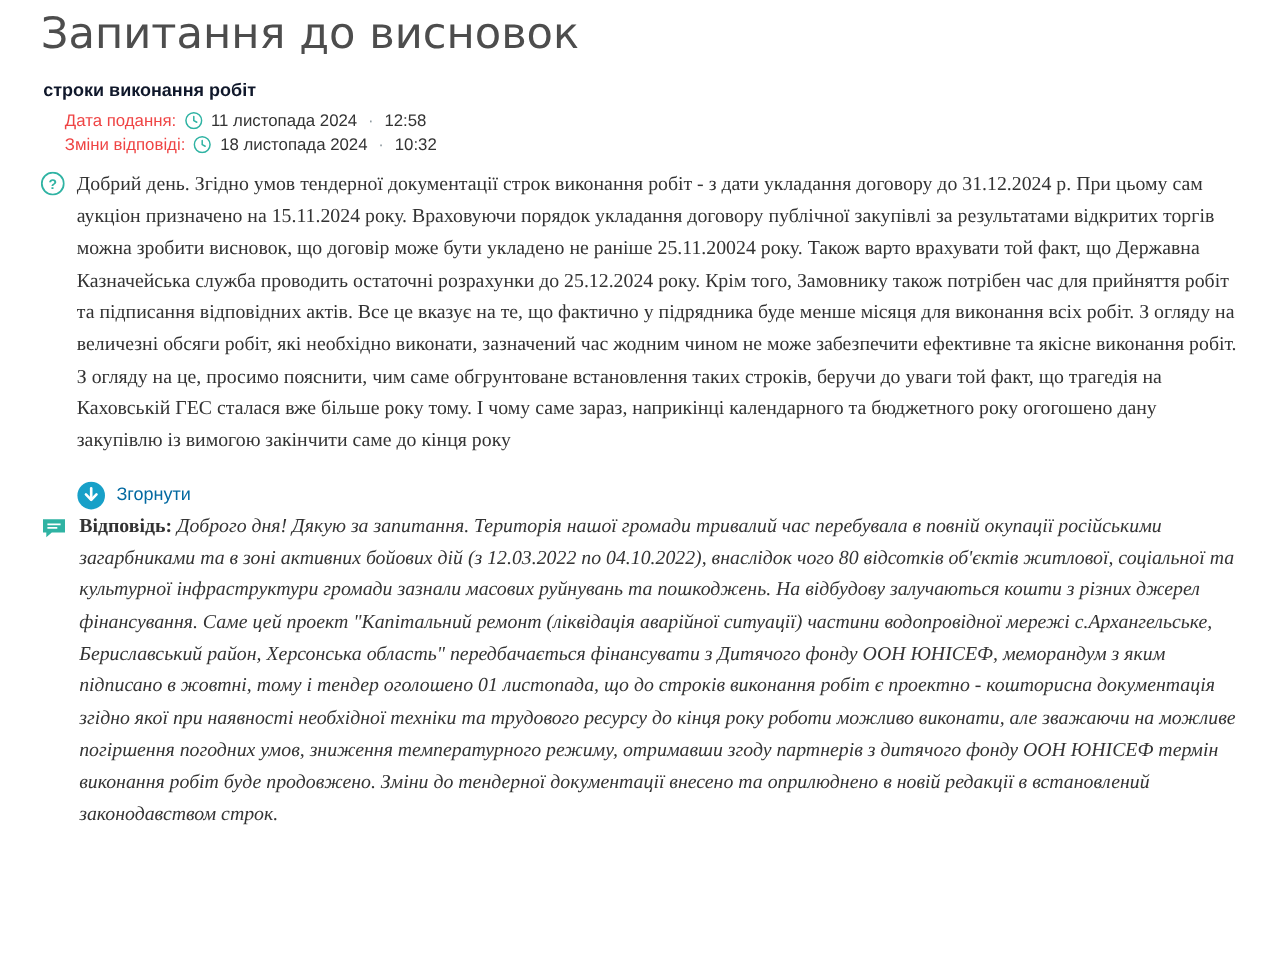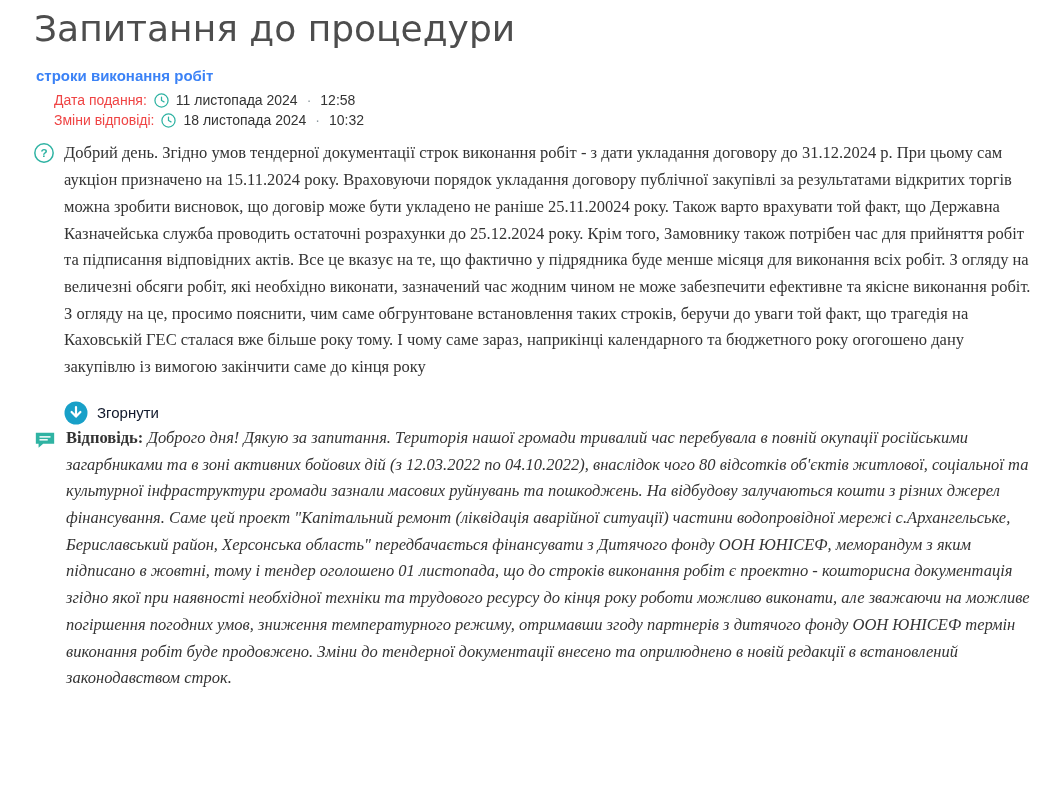--- a/index.html
+++ b/index.html
@@ -24,21 +24,21 @@
     font-size: 36px;
     font-weight: 400;
     color: #4d4d4d;
     letter-spacing: 0px;
     margin: 0 0 18px 0;
     line-height: 1.15;
   }
   .question-title {
     font-size: 15px;
     font-weight: bold;
-    color: #3b82f6;
+    color: #0f172a;
     margin: 0 0 8px 0;
     padding-left: 2px;
   }
   .meta-row {
     display: flex;
     align-items: center;
     gap: 7px;
     margin-bottom: 4px;
     padding-left: 2px;
   }
@@ -95,21 +95,21 @@
     cursor: pointer;
     width: max-content;
   }
   .collapse-icon {
     width: 24px;
     height: 24px;
     flex: 0 0 24px;
     line-height: 0;
   }
   .collapse-label {
-    color: #0f172a;
+    color: #0369a1;
     font-size: 15px;
   }
   .answer-block {
     display: flex;
     gap: 10px;
   }
   .chat-icon {
     flex: 0 0 22px;
     width: 22px;
     height: 22px;
@@ -129,21 +129,21 @@
   }
   .answer-body {
     font-style: italic;
   }
 </style>
 </head>
 <body>
 
 <div class="page">
 
-  <h1 class="page-title">Запитання до процедури</h1>
+  <h1 class="page-title">Запитання до висновок</h1>
 
   <div>
 
     <div class="question-title">строки виконання робіт</div>
 
     <div class="meta-row">
       <span class="meta-label">Дата подання:</span>
       <span class="clock-icon">
         <svg width="15" height="15" viewBox="0 0 24 24">
           <circle cx="12" cy="12" r="10.5" fill="none" stroke="#2fb3a3" stroke-width="2"></circle>

